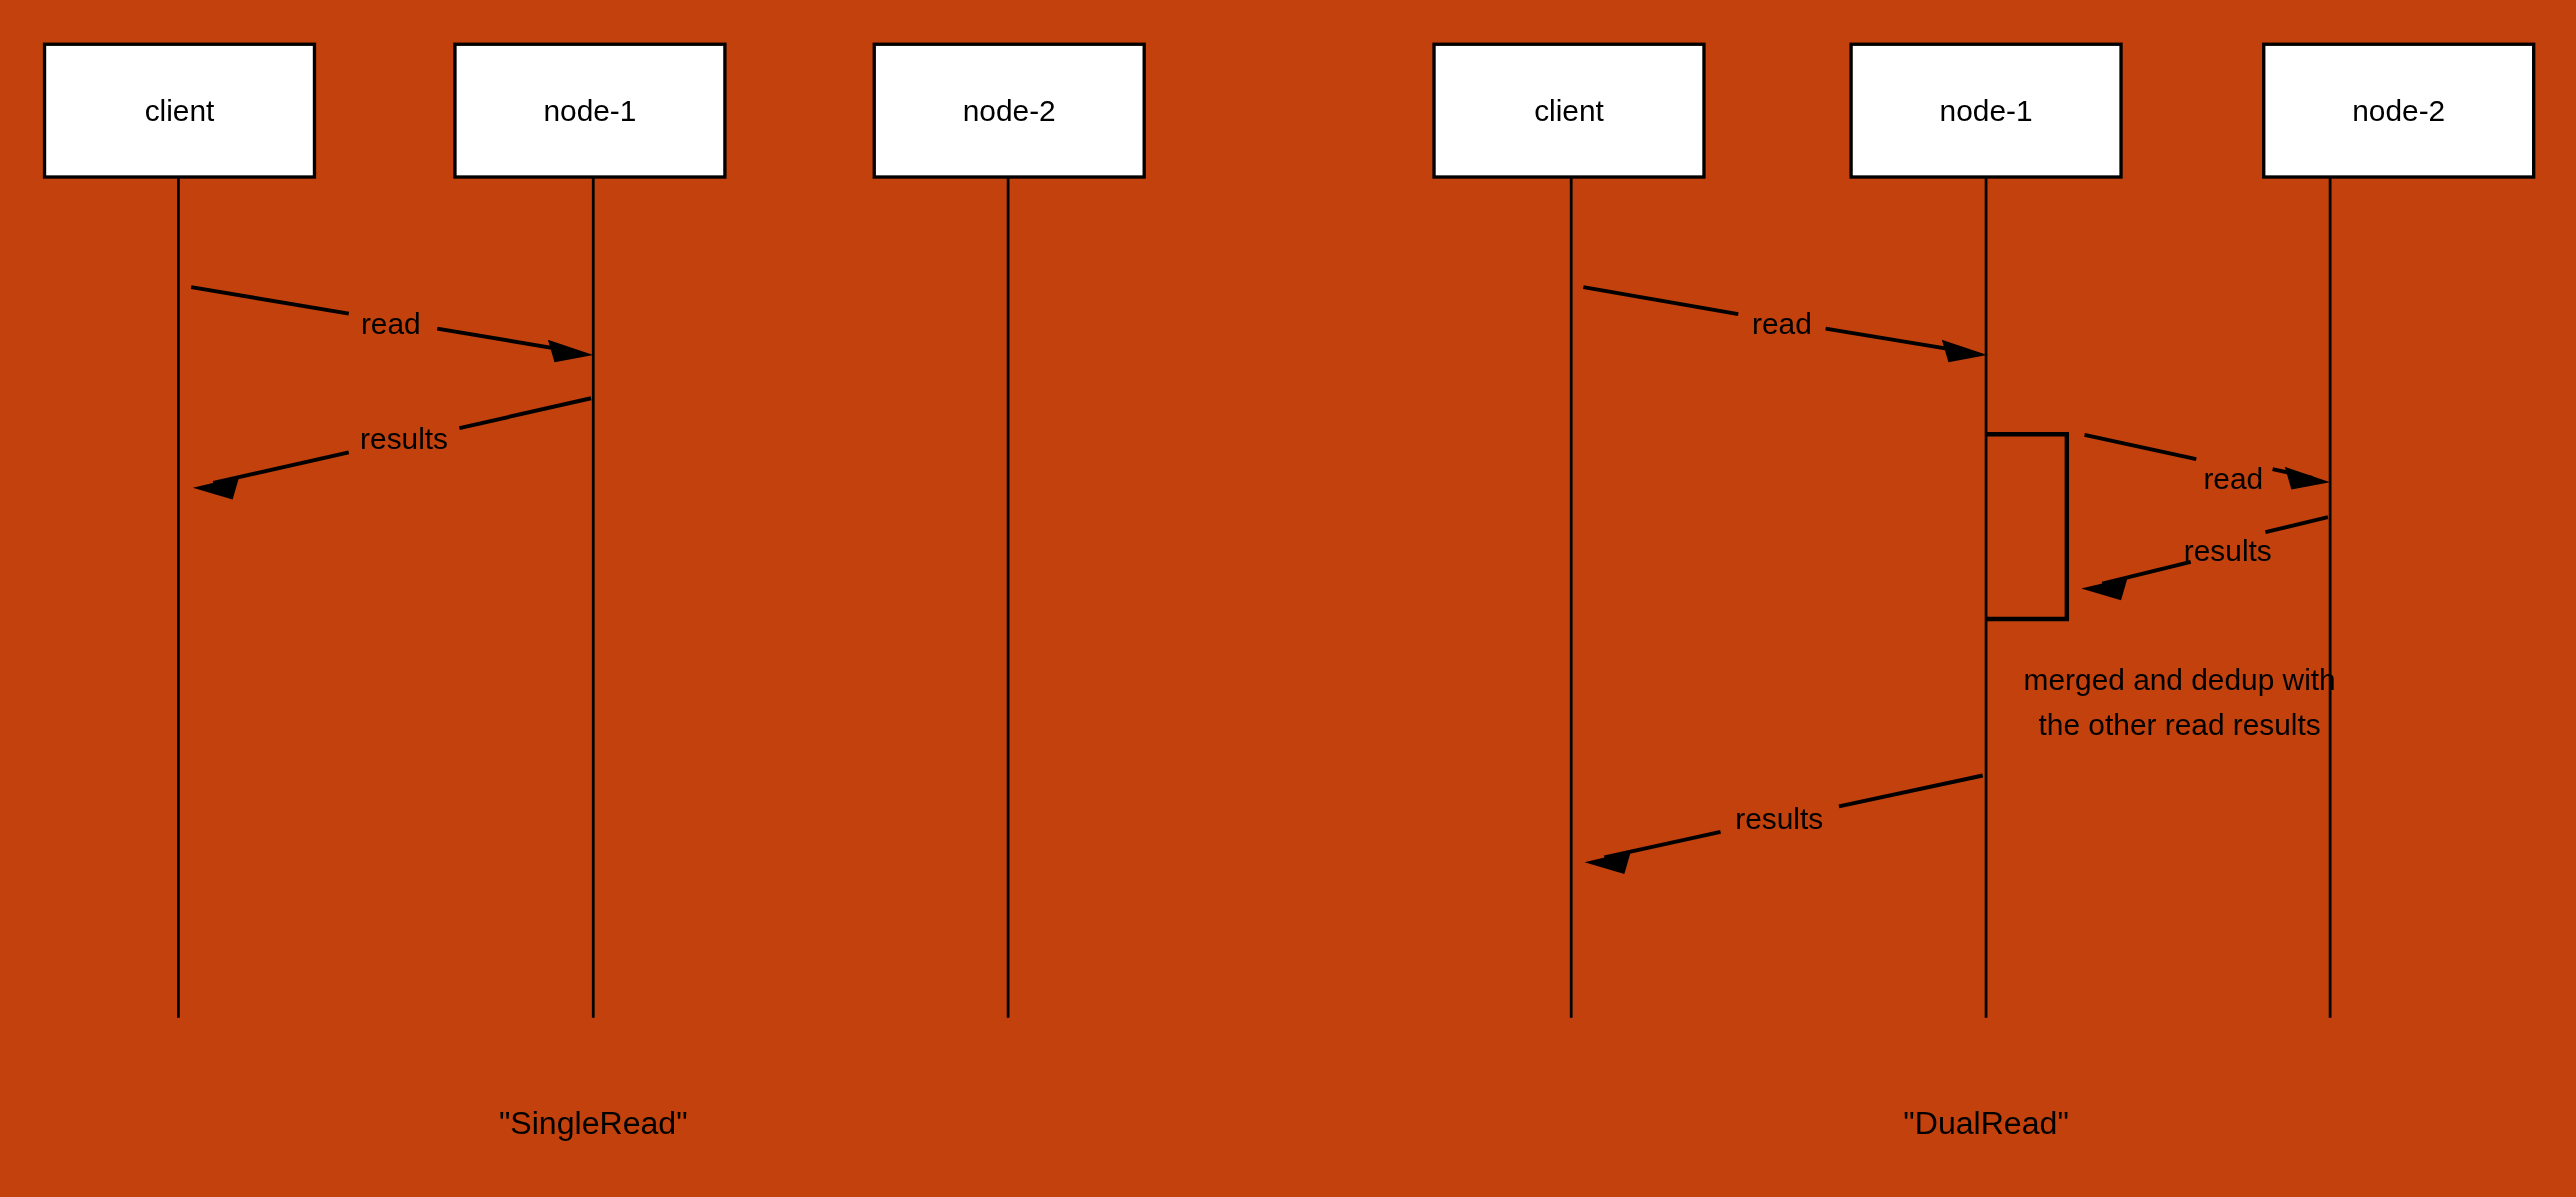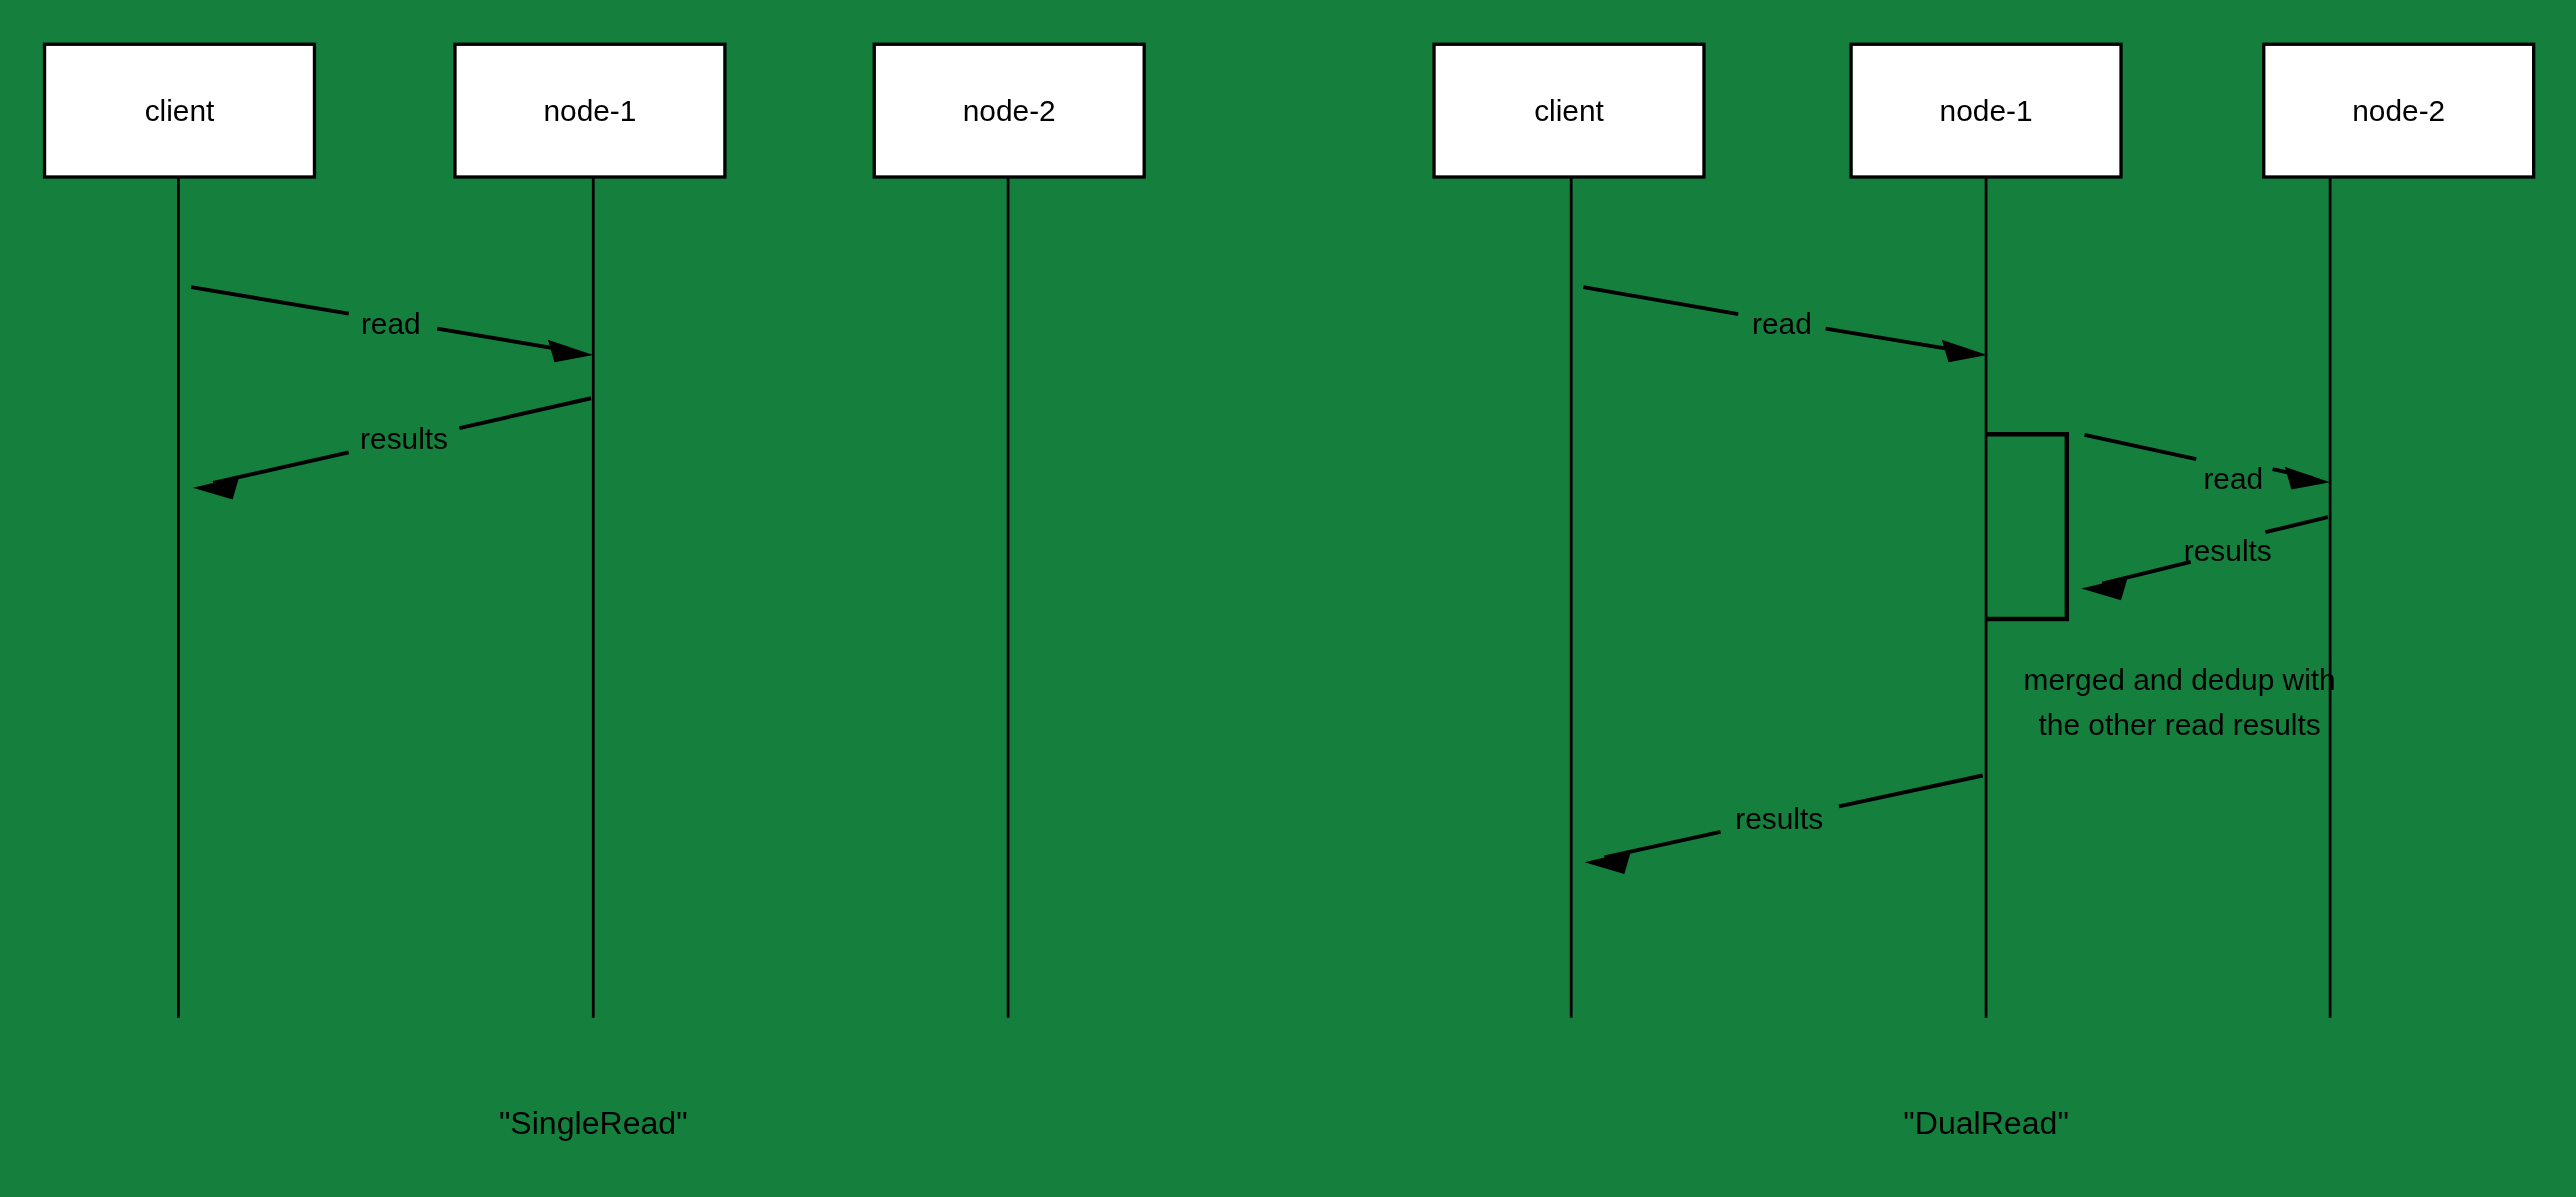--- a/index.html
+++ b/index.html
@@ -9,21 +9,21 @@
     background: #ffffff;
   }
   body {
     font-family: "Liberation Sans", sans-serif;
     color: #000000;
   }
   #canvas {
     position: relative;
     width: 2576px;
     height: 1197px;
-    background: #15803d;
+    background: #c2410c;
     overflow: hidden;
   }
   #canvas svg.diagram-layer {
     position: absolute;
     top: 0;
     left: 0;
     width: 2576px;
     height: 1197px;
     display: block;
   }

